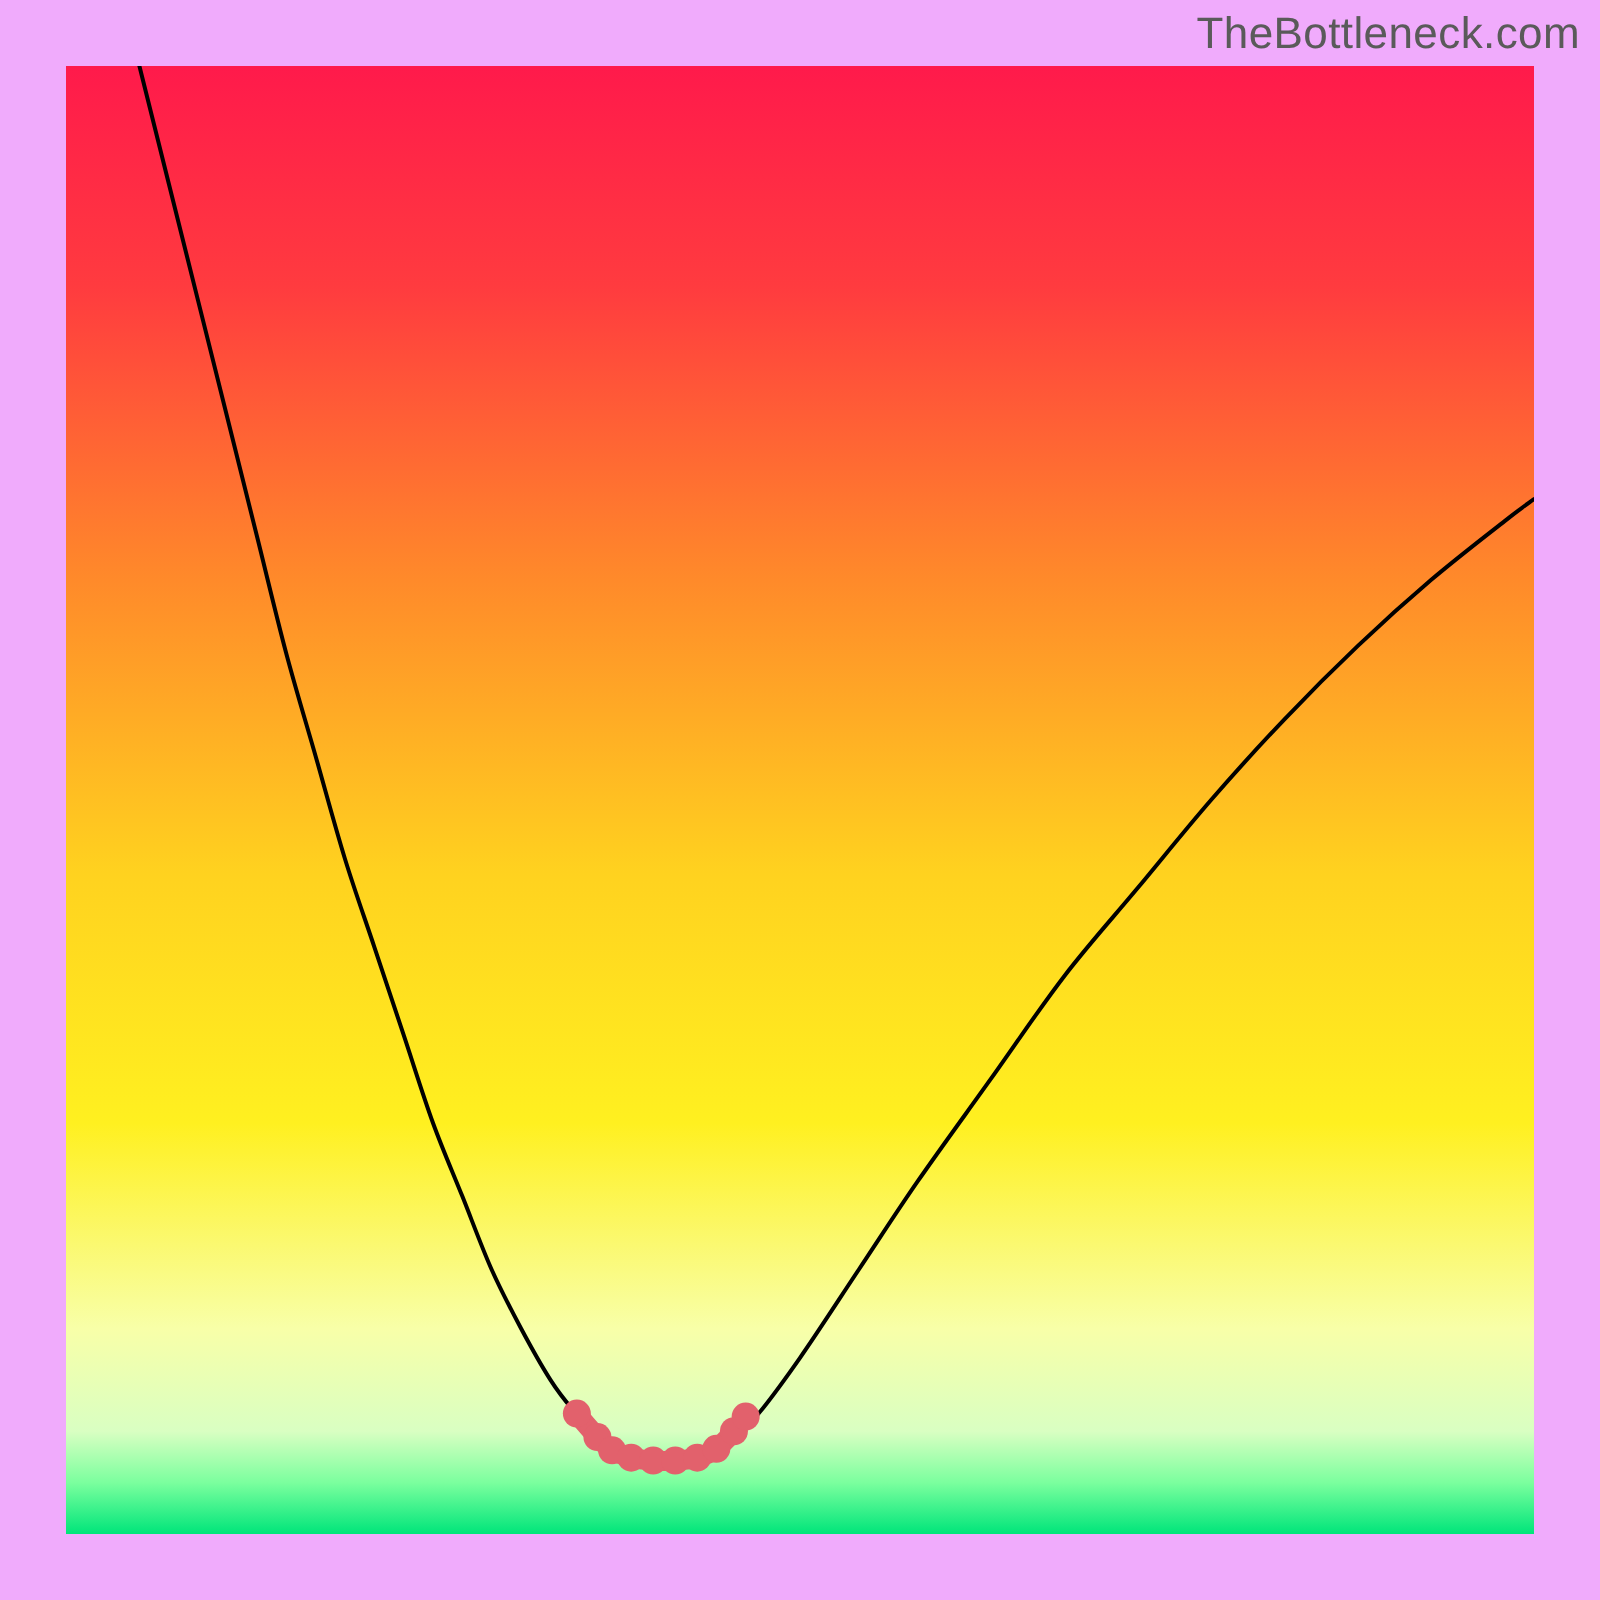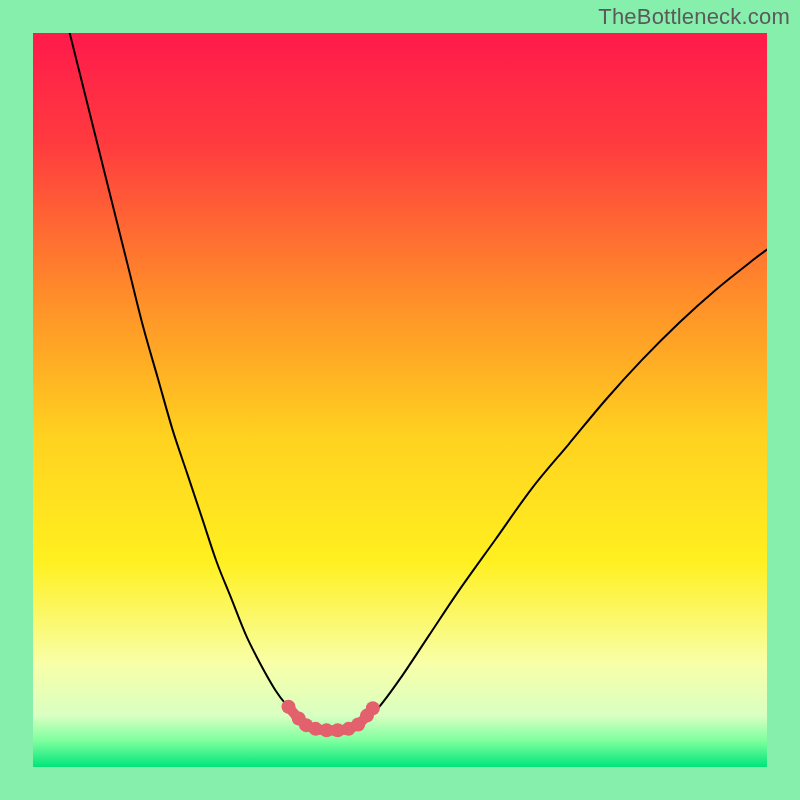--- a/index.html
+++ b/index.html
@@ -7,21 +7,21 @@
     padding: 0;
     width: 800px;
     height: 800px;
     overflow: hidden;
     background: #000;
     font-family: Arial, Helvetica, sans-serif;
   }
   .frame {
     position: absolute;
     inset: 0;
-    background: #86efac;
+    background: #f0abfc;
   }
   .plot {
     position: absolute;
     left: 33px;
     top: 33px;
     width: 734px;
     height: 734px;
     overflow: hidden;
   }
   .gradient {

